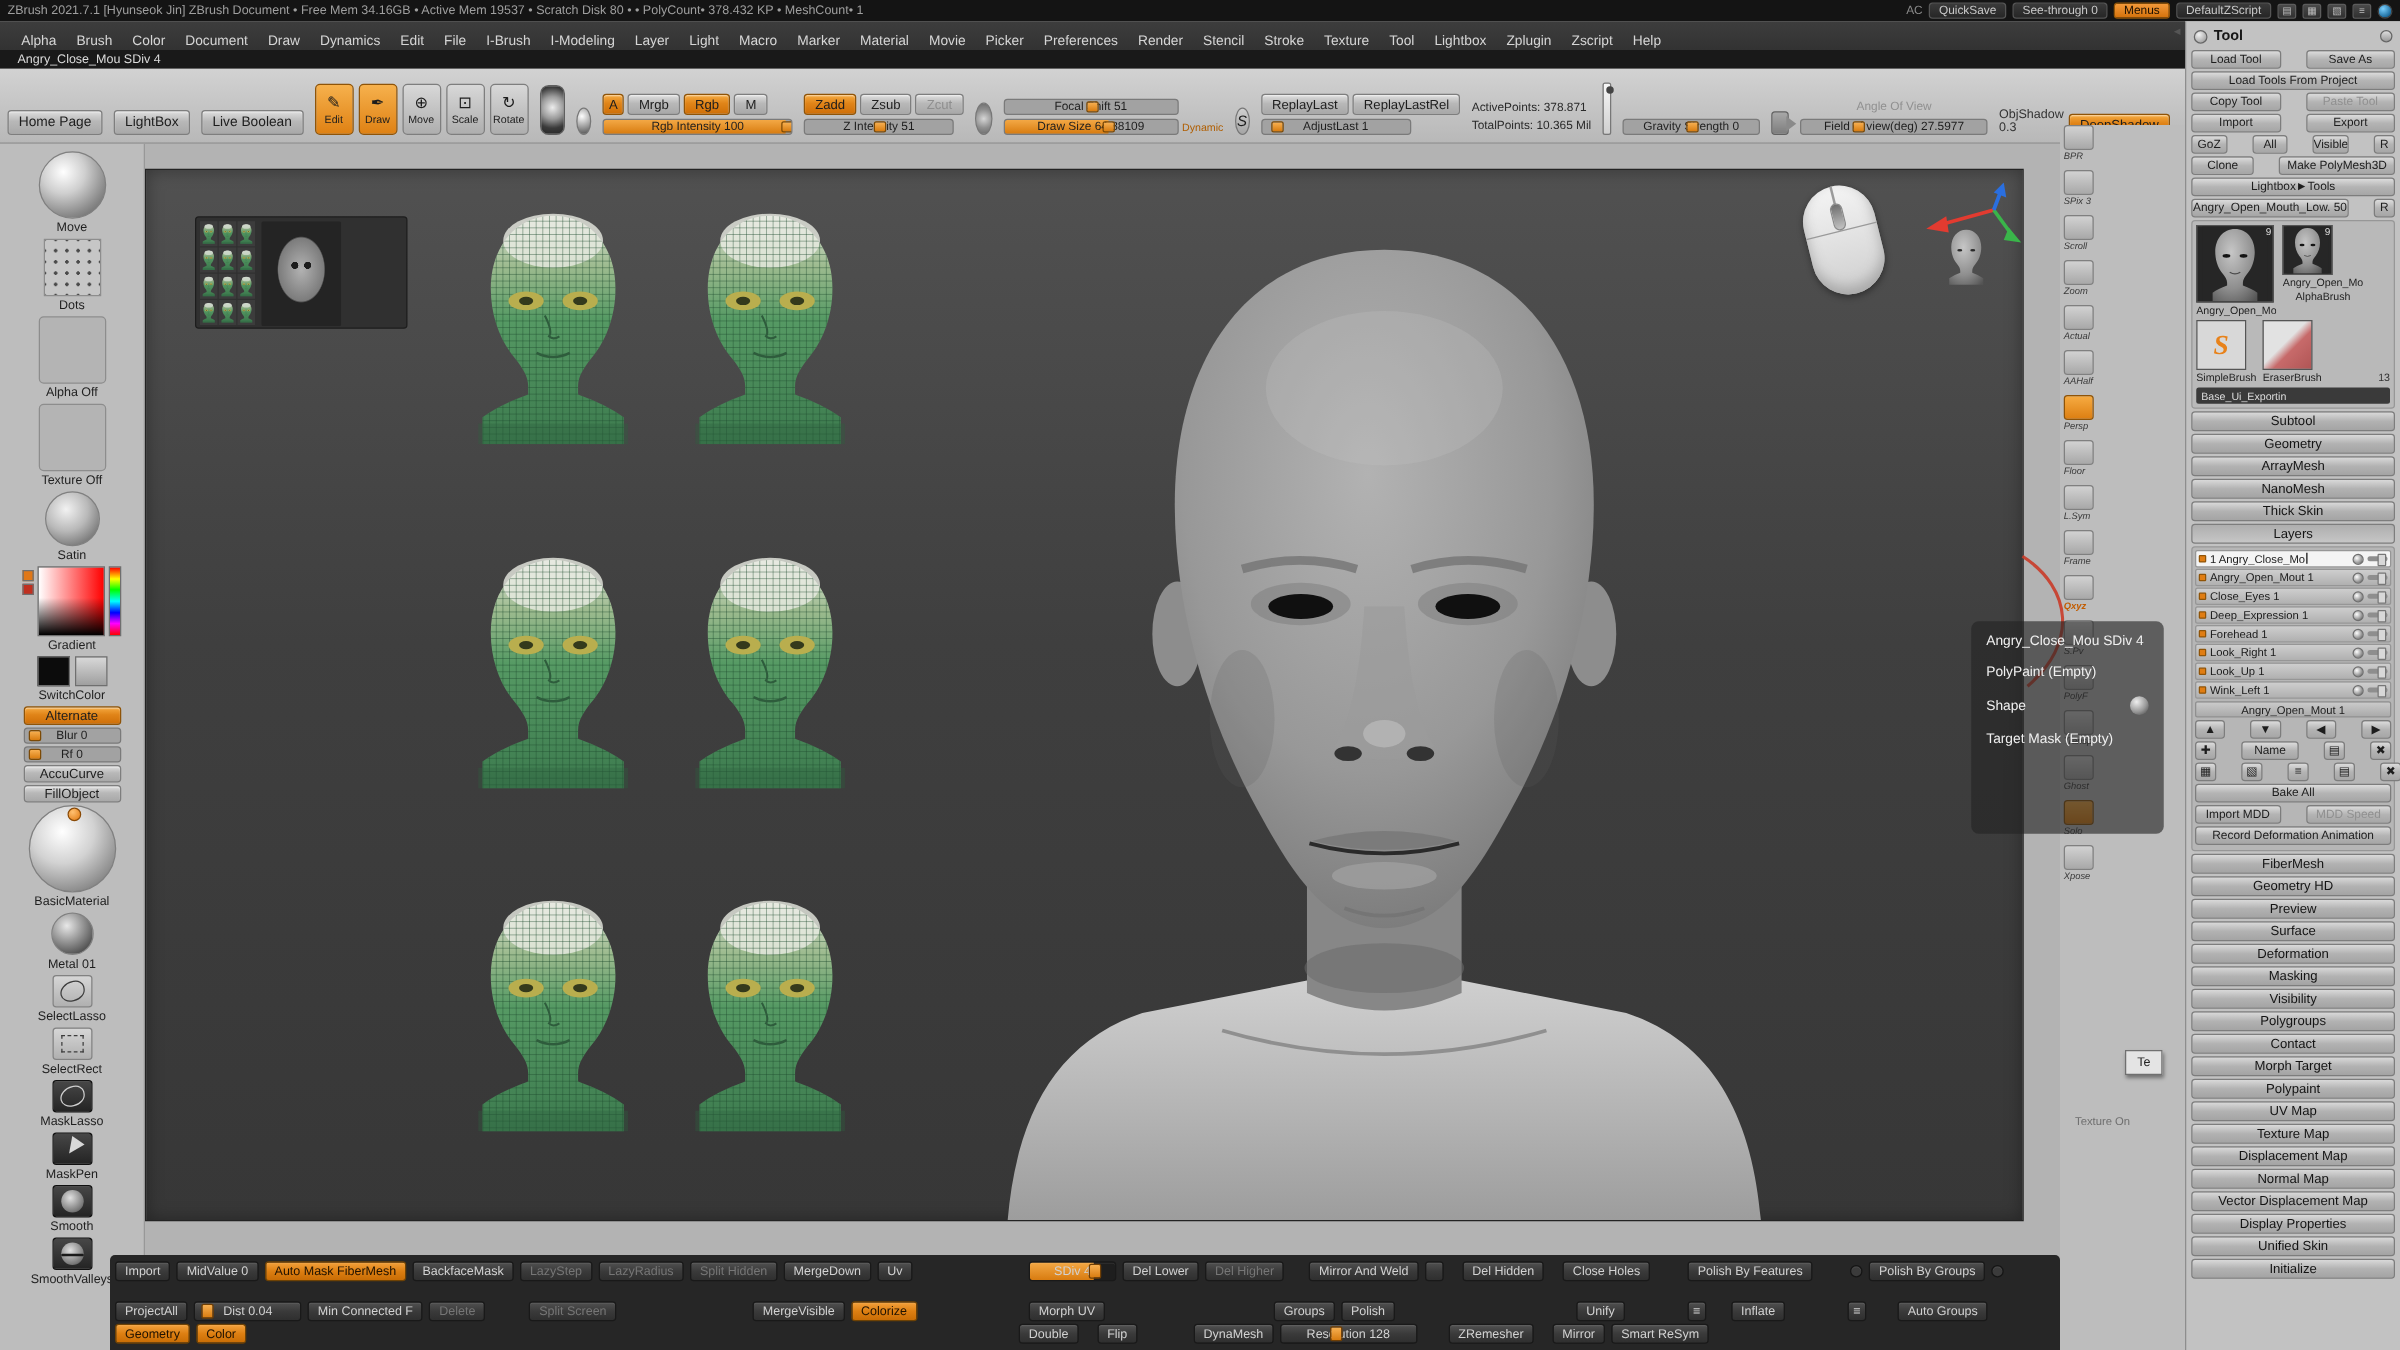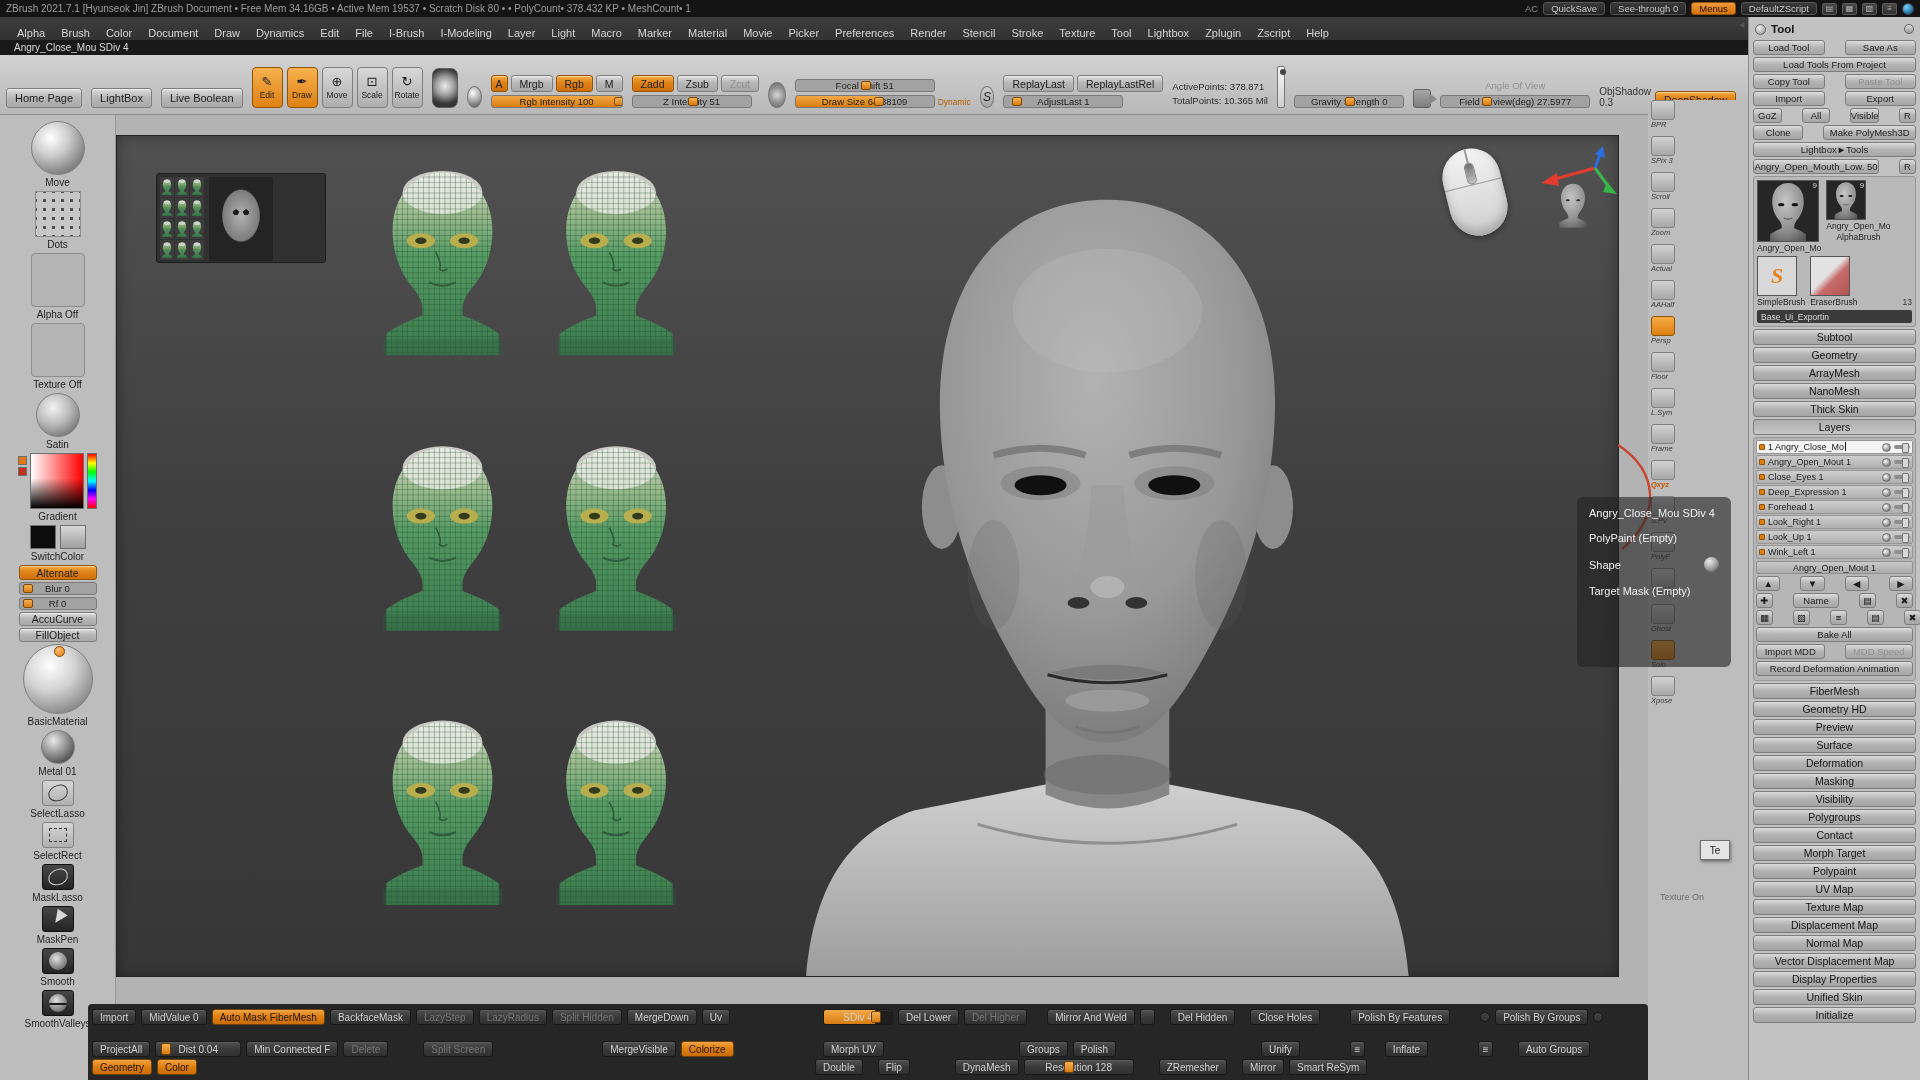--- a/index.html
+++ b/index.html
@@ -32,21 +32,21 @@
 .btn.dim{color:#8f8f8f;}
 .btn.big{height:20px;font-size:11px;}
 .btn.sq{padding:0 4px;}
 .tool-toggle{width:31px;height:41px;display:flex;flex-direction:column;align-items:center;justify-content:center;gap:1px;background:linear-gradient(#d8d8d8,#aeaeae);border:1px solid #7e7e7e;border-radius:4px;font-size:8.5px;}
 .tool-toggle .tt-ico{font-size:13px;line-height:14px;}
 .tool-toggle.on{background:linear-gradient(#f6b14d,#df8113);border-color:#8f5408;}
 .slider{position:relative;height:13px;background-color:#a2a2a2;border:1px solid #7a7a7a;border-radius:3px;font-size:9.5px;display:flex;align-items:center;justify-content:center;color:#1e1e1e;overflow:hidden;white-space:nowrap;}
 .slider::after{content:"";position:absolute;top:1px;bottom:1px;left:var(--p,50%);width:8px;transform:translateX(-4px);background:linear-gradient(#f7b052,#d87c10);border:1px solid #7c4a06;border-radius:2px;}
 .slider.fill{background-image:linear-gradient(#f3a845,#d87c10);background-size:var(--p,50%) 100%;background-repeat:no-repeat;}
 .p10{--p:10%}.p30{--p:30%}.p40{--p:40%}.p50{--p:50%}.p60{--p:60%}.p75{--p:75%}.p97{--p:97%}
-.w70{width:70px;flex:none}.w78{width:78px;flex:none}.w86{width:86px;flex:none}.w110{width:110px;flex:none}.w120{width:120px;flex:none}.w132{width:132px;flex:none}.w140{width:140px;flex:none}.w150{width:150px;flex:none}
+.w70{width:70px;flex:none}.w78{width:78px;flex:none}.w86{width:86px;flex:none}.w110{width:110px;flex:none}.w120{width:120px;flex:none}.w132{width:152px;flex:none}.w140{width:140px;flex:none}.w150{width:150px;flex:none}
 .brushprev{width:40px;height:40px;border-radius:7px;background:radial-gradient(circle at 50% 45%,#ececec,#9a9a9a 40%,#3a3a3a 72%,#282828);border:1px solid #5f5f5f;}
 .matball{width:22px;height:22px;border-radius:50%;background:radial-gradient(circle at 35% 30%,#fdfdfd,#9e9e9e 55%,#4f4f4f);border:1px solid #777;margin-top:8px;}
 .falloff{width:26px;height:26px;border-radius:50%;background:radial-gradient(circle,#d6d6d6 0%,#8f8f8f 55%,#6a6a6a);border:1px solid #777;margin-top:5px;}
 .strokeico{width:22px;height:22px;border-radius:50%;background:linear-gradient(#cfcfcf,#a5a5a5);border:1px solid #777;display:flex;align-items:center;justify-content:center;font-size:12px;font-style:italic;margin-top:7px;}
 .points{font-size:9.5px;color:#2a2a2a;line-height:14px;padding-top:5px;white-space:nowrap;}
 .gravity{width:12px;height:42px;background:linear-gradient(#f7f7f7,#cfcfcf);border:1px solid #777;border-radius:2px;position:relative;}
 .gravity::after{content:"";position:absolute;left:2px;top:2px;width:6px;height:6px;background:#444;border-radius:50%;}
 .camico{width:27px;height:19px;background:linear-gradient(#a8a8a8,#7d7d7d);border:1px solid #616161;border-radius:3px;position:relative;margin-top:8px;}
 .camico::after{content:"";position:absolute;right:-7px;top:3px;border-top:6px solid transparent;border-bottom:6px solid transparent;border-left:8px solid #8a8a8a;}
 .dimtext{font-size:9.5px;color:#909090;height:13px;display:flex;align-items:center;justify-content:center;white-space:nowrap;}

